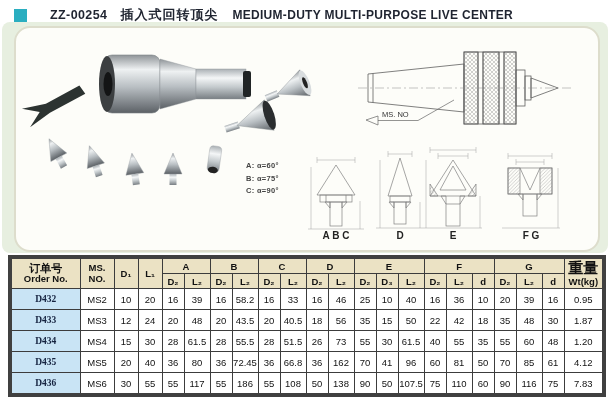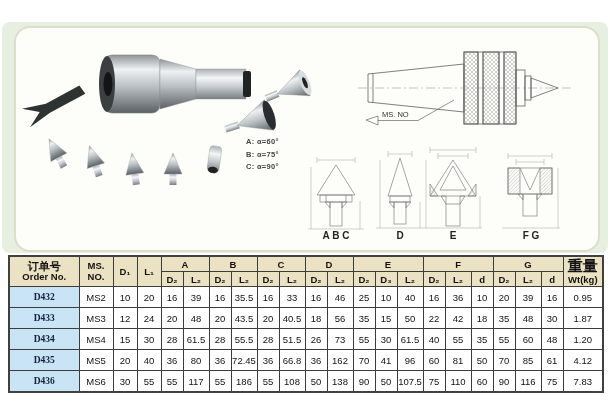--- a/index.html
+++ b/index.html
@@ -13,42 +13,48 @@
   .t-cn{font-weight:bold;font-size:13px;color:#1f2430;margin-left:13px;letter-spacing:1px;}
   .t-en{font-weight:bold;font-size:12px;color:#1f2430;margin-left:14px;letter-spacing:.3px;}
 
   
   .frame{position:absolute;left:2px;top:22px;width:606px;height:231px;
          background:var(--frame-bg,#e7efe0);border-radius:8px;}
   .panel{position:absolute;left:14px;top:26px;width:582px;height:222px;background:#fdfdf9;
          border:2px solid #ddddcc;border-radius:16px;}
 
   .abs{position:absolute;}
-  .angle-notes{position:absolute;left:246px;top:136px;font-size:7.5px;font-weight:bold;
+  .angle-notes{position:absolute;left:246px;top:160px;font-size:7.5px;font-weight:bold;
                color:#444;line-height:12.5px;letter-spacing:.3px;}
   .dlabel{position:absolute;top:230px;text-align:center;font-weight:bold;font-size:10px;color:#222;}
 
   
   table.spec{position:absolute;left:8px;top:255px;width:594px;border-collapse:collapse;
              table-layout:fixed;font-size:9.5px;color:#111;background:#fff;
-             border:2px solid #404040;}
+             border:4px solid #404040;}
   table.spec th,table.spec td{border:1px solid #3c3c3c;text-align:center;vertical-align:middle;
              padding:0;overflow:hidden;white-space:nowrap;}
   table.spec thead th{background:var(--header-bg,#ebe2c4);font-weight:bold;height:14px;}
   table.spec td{height:20px;}
   td.order-cell{background:var(--order-bg,#c9e4f5);color:#15223f;font-weight:bold;font-family:Liberation Serif, serif;}
   .hline{display:block;line-height:1.12;}
   th[data-name="order-no-header"] .hline:first-child{font-size:11px;}
   th[data-name="weight-header"] .hline:first-child{font-size:15px;}
 </style>
 </head>
 <body>
 
 <div class="page" data-name="catalog-page">
 
+  <div class="title-row" data-name="page-title">
+    <div class="bullet" data-name="title-bullet-icon"></div>
+    <span class="t-part" data-name="part-number">ZZ-00254</span>
+    <span class="t-cn" data-name="product-name-cn">插入式回转顶尖</span>
+    <span class="t-en" data-name="product-name-en">MEDIUM-DUTY MULTI-PURPOSE LIVE CENTER</span>
+  </div>
 
   <div class="frame" data-name="picture-frame"></div>
   <div class="panel" data-name="product-panel"></div>
 
   <svg class="abs" style="left:18px;top:32px;" width="335" height="155" viewBox="0 0 335 155" data-name="product-photo">
     <defs>
       <linearGradient id="gm" x1="0" y1="0" x2="0" y2="1">
         <stop offset="0" stop-color="#8f9498"></stop>
           <stop offset="0.25" stop-color="#eef1f2"></stop>
         <stop offset="0.55" stop-color="#b9bfc3"></stop>
@@ -315,21 +321,21 @@
     </thead>
     <tbody id="tbody">
         <tr data-name="table-row">
           <td data-name="order-no-cell" class="order-cell">D432</td>
           <td data-name="spec-cell">MS2</td>
           <td data-name="spec-cell">10</td>
           <td data-name="spec-cell">20</td>
           <td data-name="spec-cell">16</td>
           <td data-name="spec-cell">39</td>
           <td data-name="spec-cell">16</td>
-          <td data-name="spec-cell">35.5</td>
+          <td data-name="spec-cell">58.2</td>
           <td data-name="spec-cell">16</td>
           <td data-name="spec-cell">33</td>
           <td data-name="spec-cell">16</td>
           <td data-name="spec-cell">46</td>
           <td data-name="spec-cell">25</td>
           <td data-name="spec-cell">10</td>
           <td data-name="spec-cell">40</td>
           <td data-name="spec-cell">16</td>
           <td data-name="spec-cell">36</td>
           <td data-name="spec-cell">10</td>

